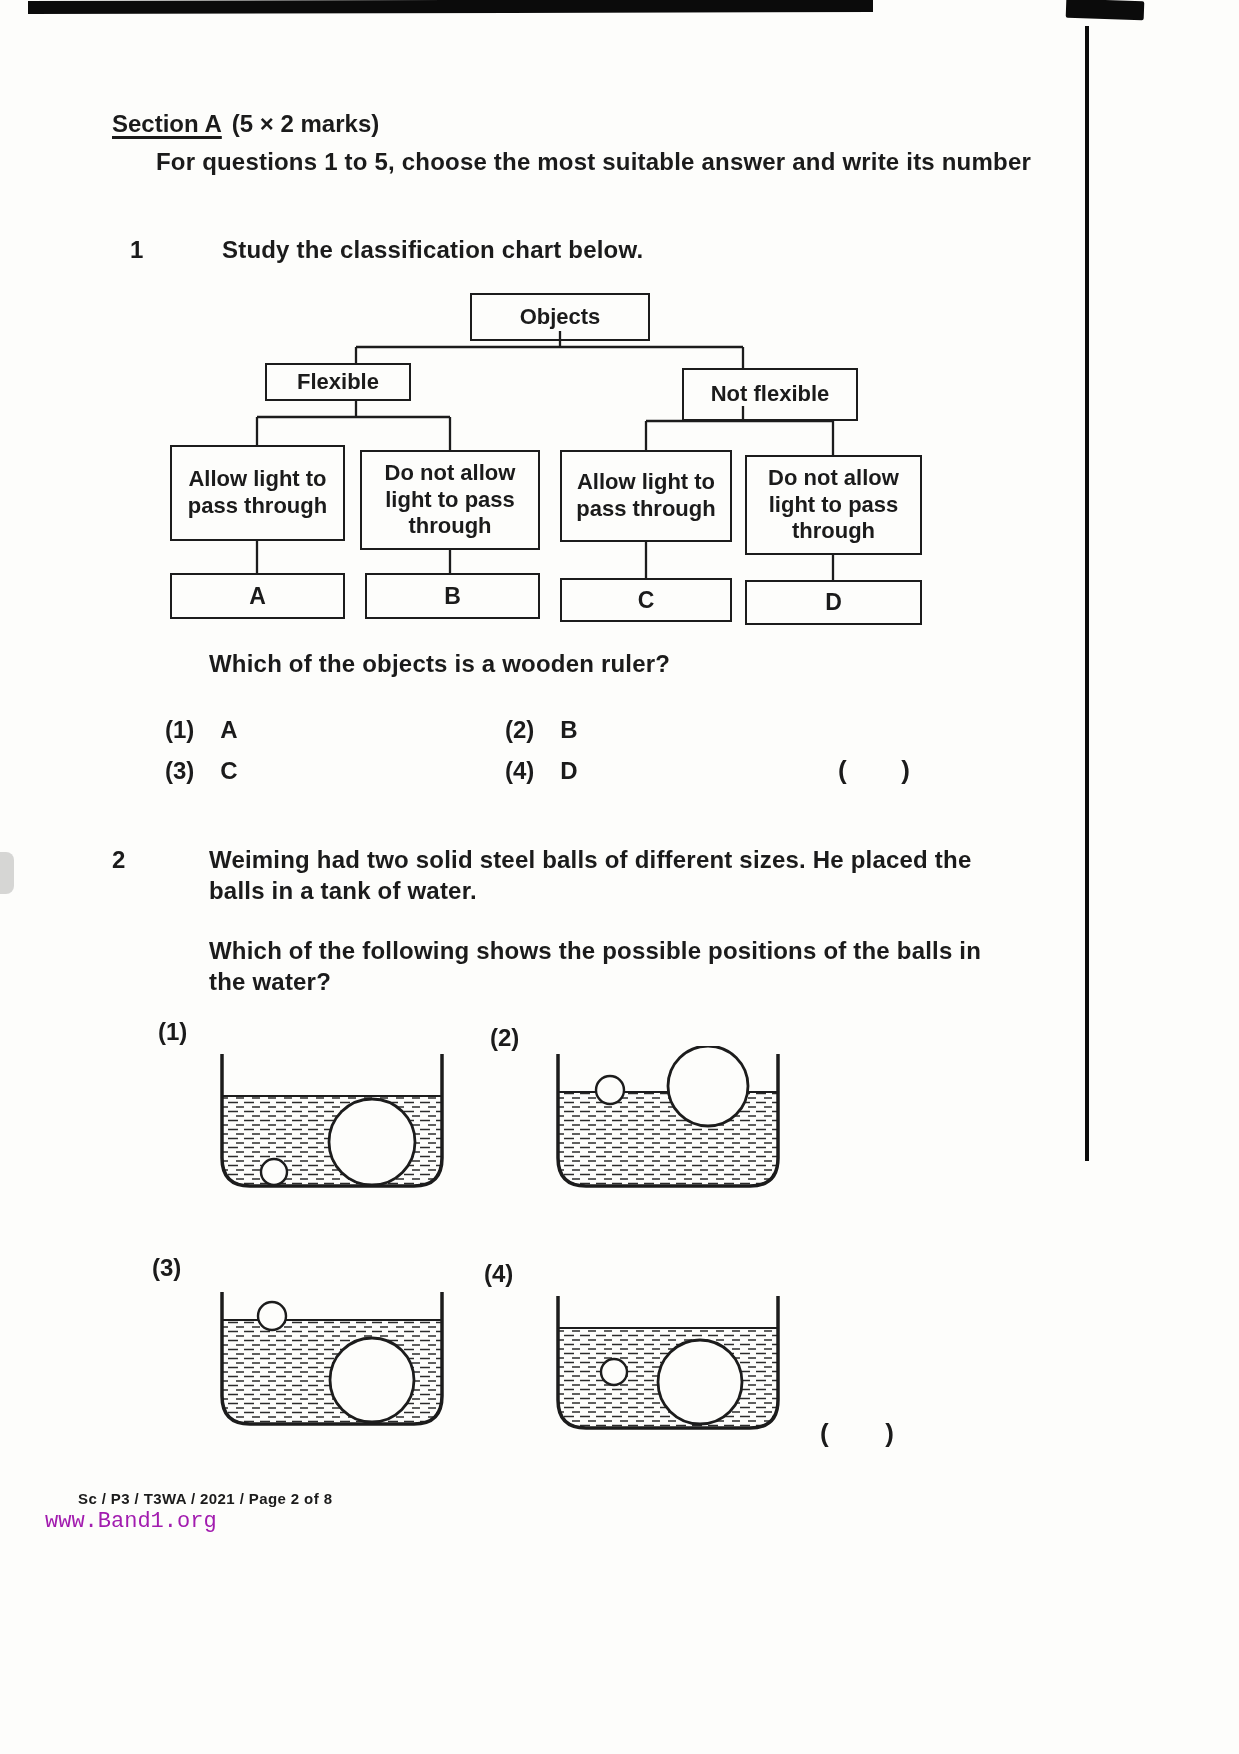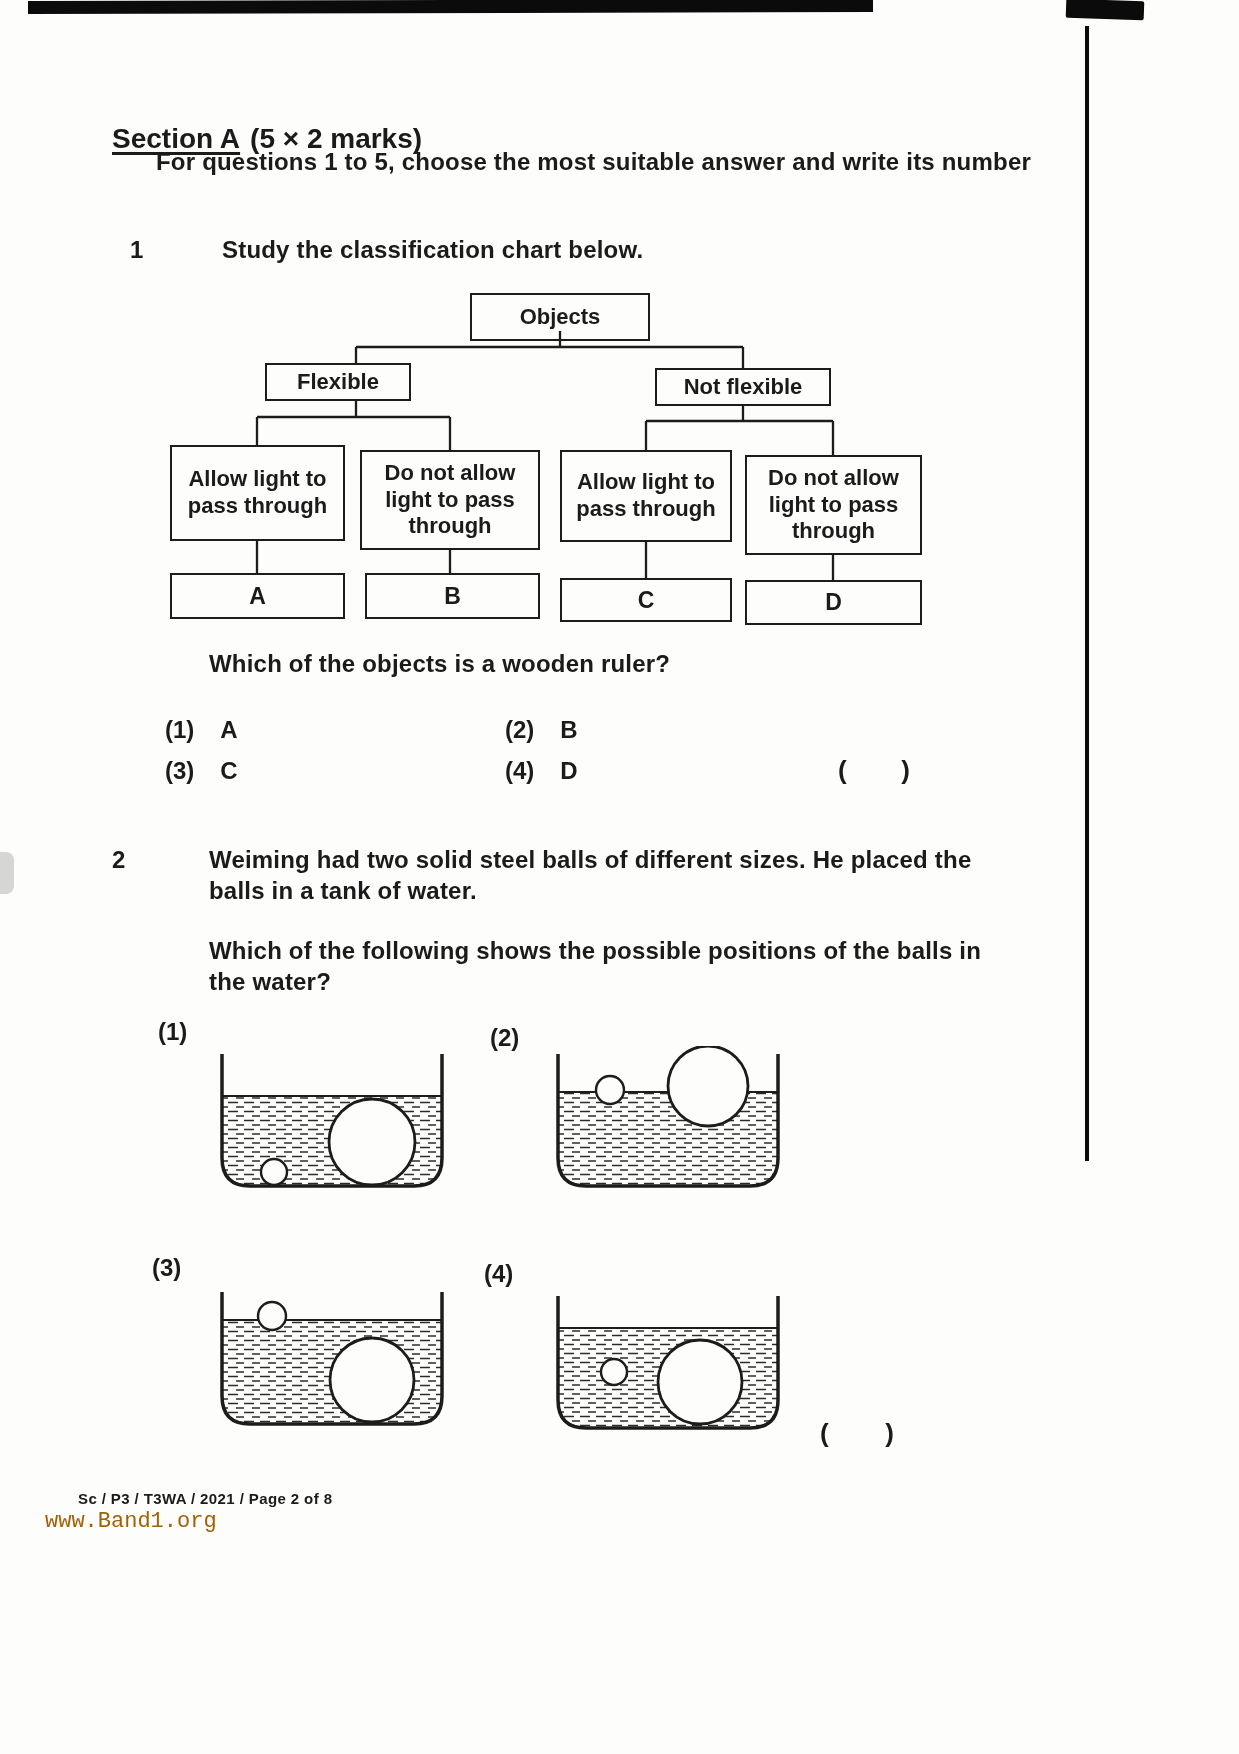--- a/index.html
+++ b/index.html
@@ -4,36 +4,36 @@
 <style>
   * { margin:0; padding:0; box-sizing:border-box; }
   html,body { background:#e9e9e9; }
   .page {
     position:relative; width:1239px; height:1754px;
     background:#fdfdfb; overflow:hidden;
     font-family:"Liberation Sans", sans-serif; color:#1b1b1b;
   }
   .abs { position:absolute; }
   .txt { font-size:24px; font-weight:600; white-space:nowrap; letter-spacing:0.2px;margin-left:44px; }
-  .section-title { font-size:28px; font-weight:bold; white-space:nowrap;margin-top:13px; }
+  .section-title { font-size:24px; font-weight:bold; white-space:nowrap; }
   .u { text-decoration:underline; text-decoration-thickness:2.5px; text-underline-offset:4px; }
   .suffix { margin-left:10px; }
   .qnum { font-size:24px; font-weight:bold; }
   .chart-wrap { position:absolute; }
   .chart-box {
     position:absolute; border:2.6px solid #1c1c1c; background:transparent;
     display:flex; align-items:center; justify-content:center; text-align:center;
     font-size:22px; font-weight:600; line-height:1.22; padding:2px 8px;
   }
   .leaf-box { font-size:23px; }
   .opt { display:flex; gap:26px; font-size:24px; font-weight:600; }
   .bracket-pair { display:flex; justify-content:space-between; font-size:26px; font-weight:600; }
   .diagram-label { font-size:24px; font-weight:600; }
   .footer-code { font-size:15px; font-weight:600; letter-spacing:0.4px; white-space:nowrap; }
-  .footer-url { font-family:"Liberation Mono", monospace; font-size:22px; color:#a16207; white-space:nowrap; }
+  .footer-url { font-family:"Liberation Mono", monospace; font-size:22px; color:#a21caf; white-space:nowrap; }
   .artifact { background:#0b0b0b; }
 </style>
 </head>
 <body>
 
 <div class="page">
 
   <div class="abs artifact" style="left:28px; top:0; width:845px; height:13px; transform:rotate(-0.12deg);"></div>
   <div class="abs artifact" style="left:1066px; top:0; width:78px; height:19px; transform:rotate(2deg); border-radius:2px;"></div>
   <div class="abs artifact" style="left:1085px; top:26px; width:3.5px; height:1135px;"></div>
@@ -49,21 +49,21 @@
 
   <div class="chart-wrap" style="left:140px; top:285px; width:800px; height:350px;">
     <svg width="800" height="350" viewBox="0 0 800 350" style="position:absolute; left:0; top:0;">
       <path d="M420,46 V62 M216,62 H603 M216,62 V78 M603,62 V83
                M216,116 V132 M117,132 H310 M117,132 V160 M310,132 V165
                M603,121 V136 M506,136 H693 M506,136 V165 M693,136 V170
                M117,256 V288 M310,265 V288 M506,257 V293 M693,270 V295" stroke="#1c1c1c" stroke-width="2.3" fill="none"></path>
     </svg>
     <div class="chart-box" style="left:330px; top:8px; width:180px; height:48px;">Objects</div>
     <div class="chart-box" style="left:125px; top:78px; width:146px; height:38px;">Flexible</div>
-    <div class="chart-box" style="left:515px; top:83px; width:176px; height:38px;">Not flexible</div>
+    <div class="chart-box" style="left:542px; top:83px; width:176px; height:53px;">Not flexible</div>
     <div class="chart-box" style="left:30px; top:160px; width:175px; height:96px;">Allow light to pass through</div>
     <div class="chart-box" style="left:220px; top:165px; width:180px; height:100px;">Do not allow light to pass through</div>
     <div class="chart-box" style="left:420px; top:165px; width:172px; height:92px;">Allow light to pass through</div>
     <div class="chart-box" style="left:605px; top:170px; width:177px; height:100px;">Do not allow light to pass through</div>
     <div class="chart-box leaf-box" style="left:30px; top:288px; width:175px; height:46px;">A</div>
     <div class="chart-box leaf-box" style="left:225px; top:288px; width:175px; height:46px;">B</div>
     <div class="chart-box leaf-box" style="left:420px; top:293px; width:172px; height:44px;">C</div>
     <div class="chart-box leaf-box" style="left:605px; top:295px; width:177px; height:45px;">D</div>
   </div>
 

